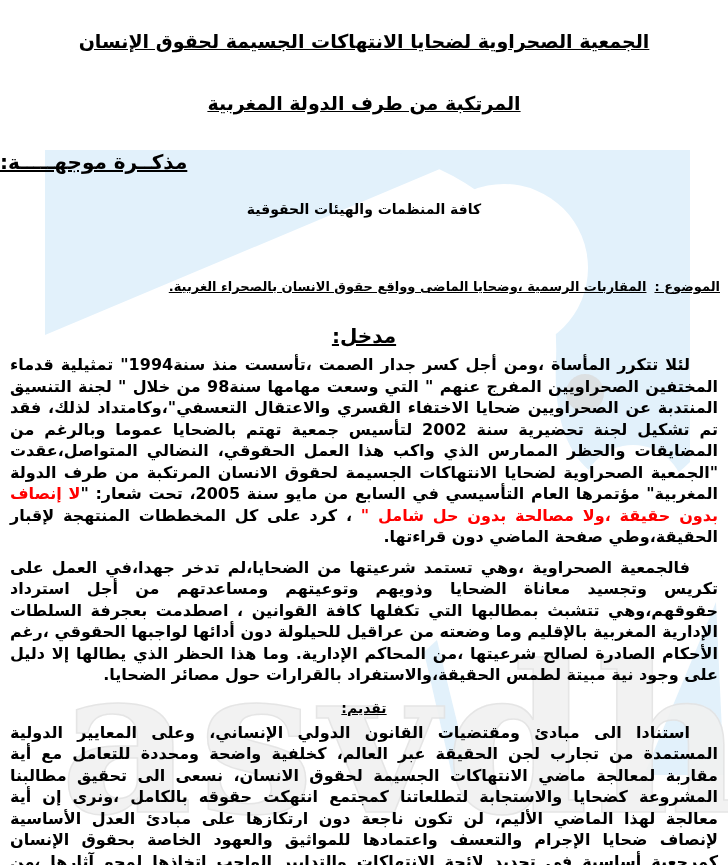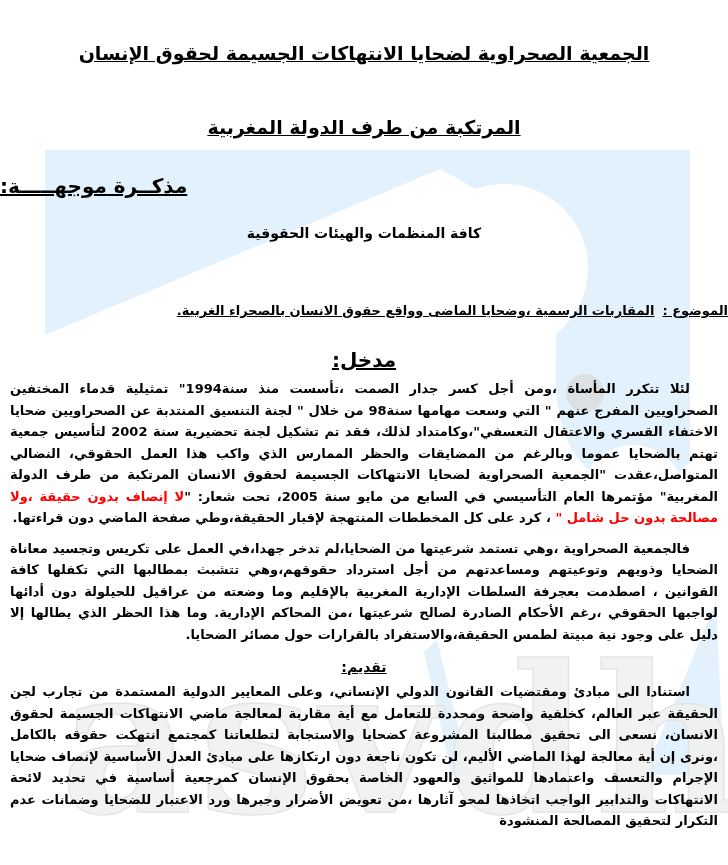--- a/index.html
+++ b/index.html
@@ -8,34 +8,34 @@
     width:728px;height:865px;
     background:#ffffff;
     overflow:hidden;
     font-family:"DejaVu Sans", sans-serif;
     font-weight:700;
     color:#000;
   }
   .watermark{position:absolute;left:0;top:0;width:728px;height:865px;z-index:0;}
   .content{position:absolute;left:0;top:0;width:728px;height:865px;z-index:1;direction:rtl;}
   .u{text-decoration:underline;}
-  .doc-title{margin:12px;text-align:center;font-size:19px;font-weight:700;}
+  .doc-title{margin:0;text-align:center;font-size:19px;font-weight:700;}
   .doc-title.l1{padding-top:30px;}
   .doc-title.l2{padding-top:40px;}
   .memo-head{margin-top:36px;text-align:left;font-size:20px;font-weight:700;}
   .memo-to{margin-top:42px;text-align:center;font-size:17px;font-weight:700;}
   .recips{margin-top:22px;text-align:center;font-size:14px;line-height:27px;font-weight:700;}
-  .subject{margin-top:56px;padding:0 0;font-size:13px;text-align:right;font-weight:700;}
+  .subject{margin-top:56px;padding:0 8px;font-size:13px;text-align:right;font-weight:700;}
   .subject .lbl{margin-left:8px;}
   .sec-head{margin:0;padding:0 10px;text-align:center;font-weight:700;}
   .sec-head.big{margin-top:30px;font-size:20px;}
   .sec-head.small{margin-top:14px;font-size:14px;}
   p.body{
     margin:6px 0 0 0;padding:0 10px;
-    font-size:13px;line-height:21.5px;
+    font-size:16px;line-height:21.5px;
     text-align:justify;text-align-last:right;
     text-indent:28px;font-weight:700;
   }
   p.body.second{margin-top:9px;}
   .red{color:#ff0000;}
   .wm-text{font-family:"DejaVu Serif", serif;font-weight:700;}
 </style>
 </head>
 <body>
 

